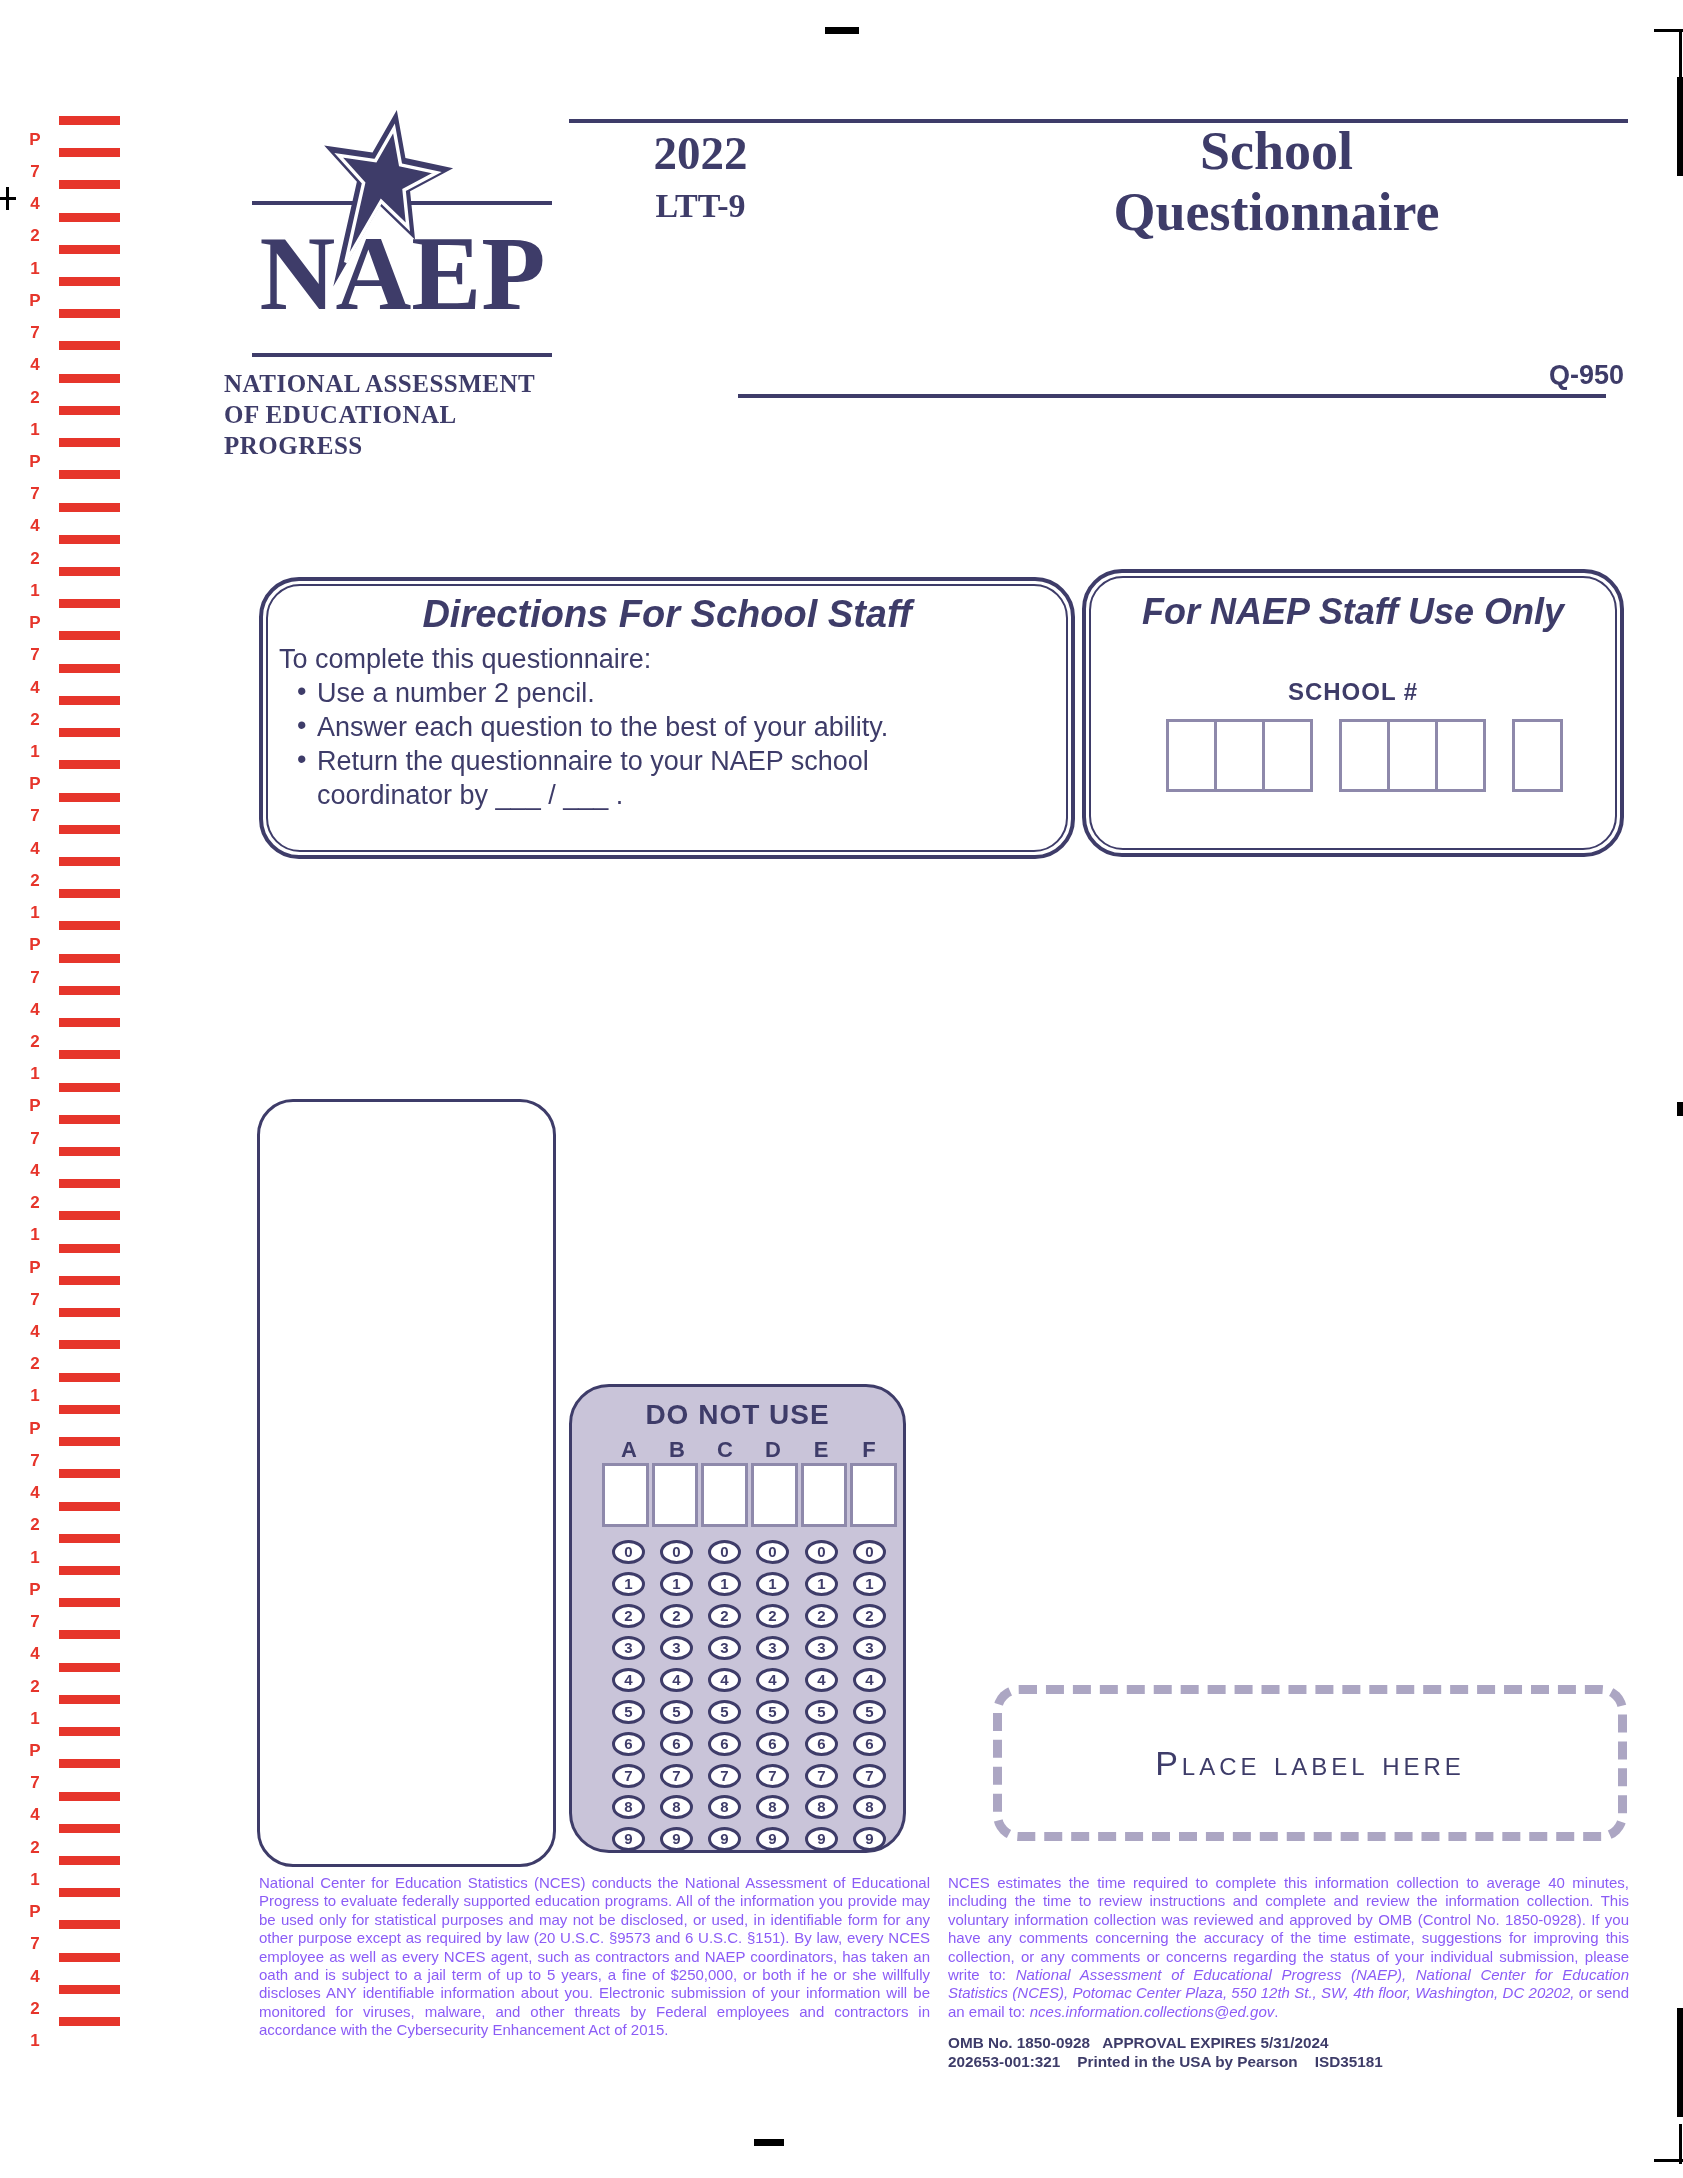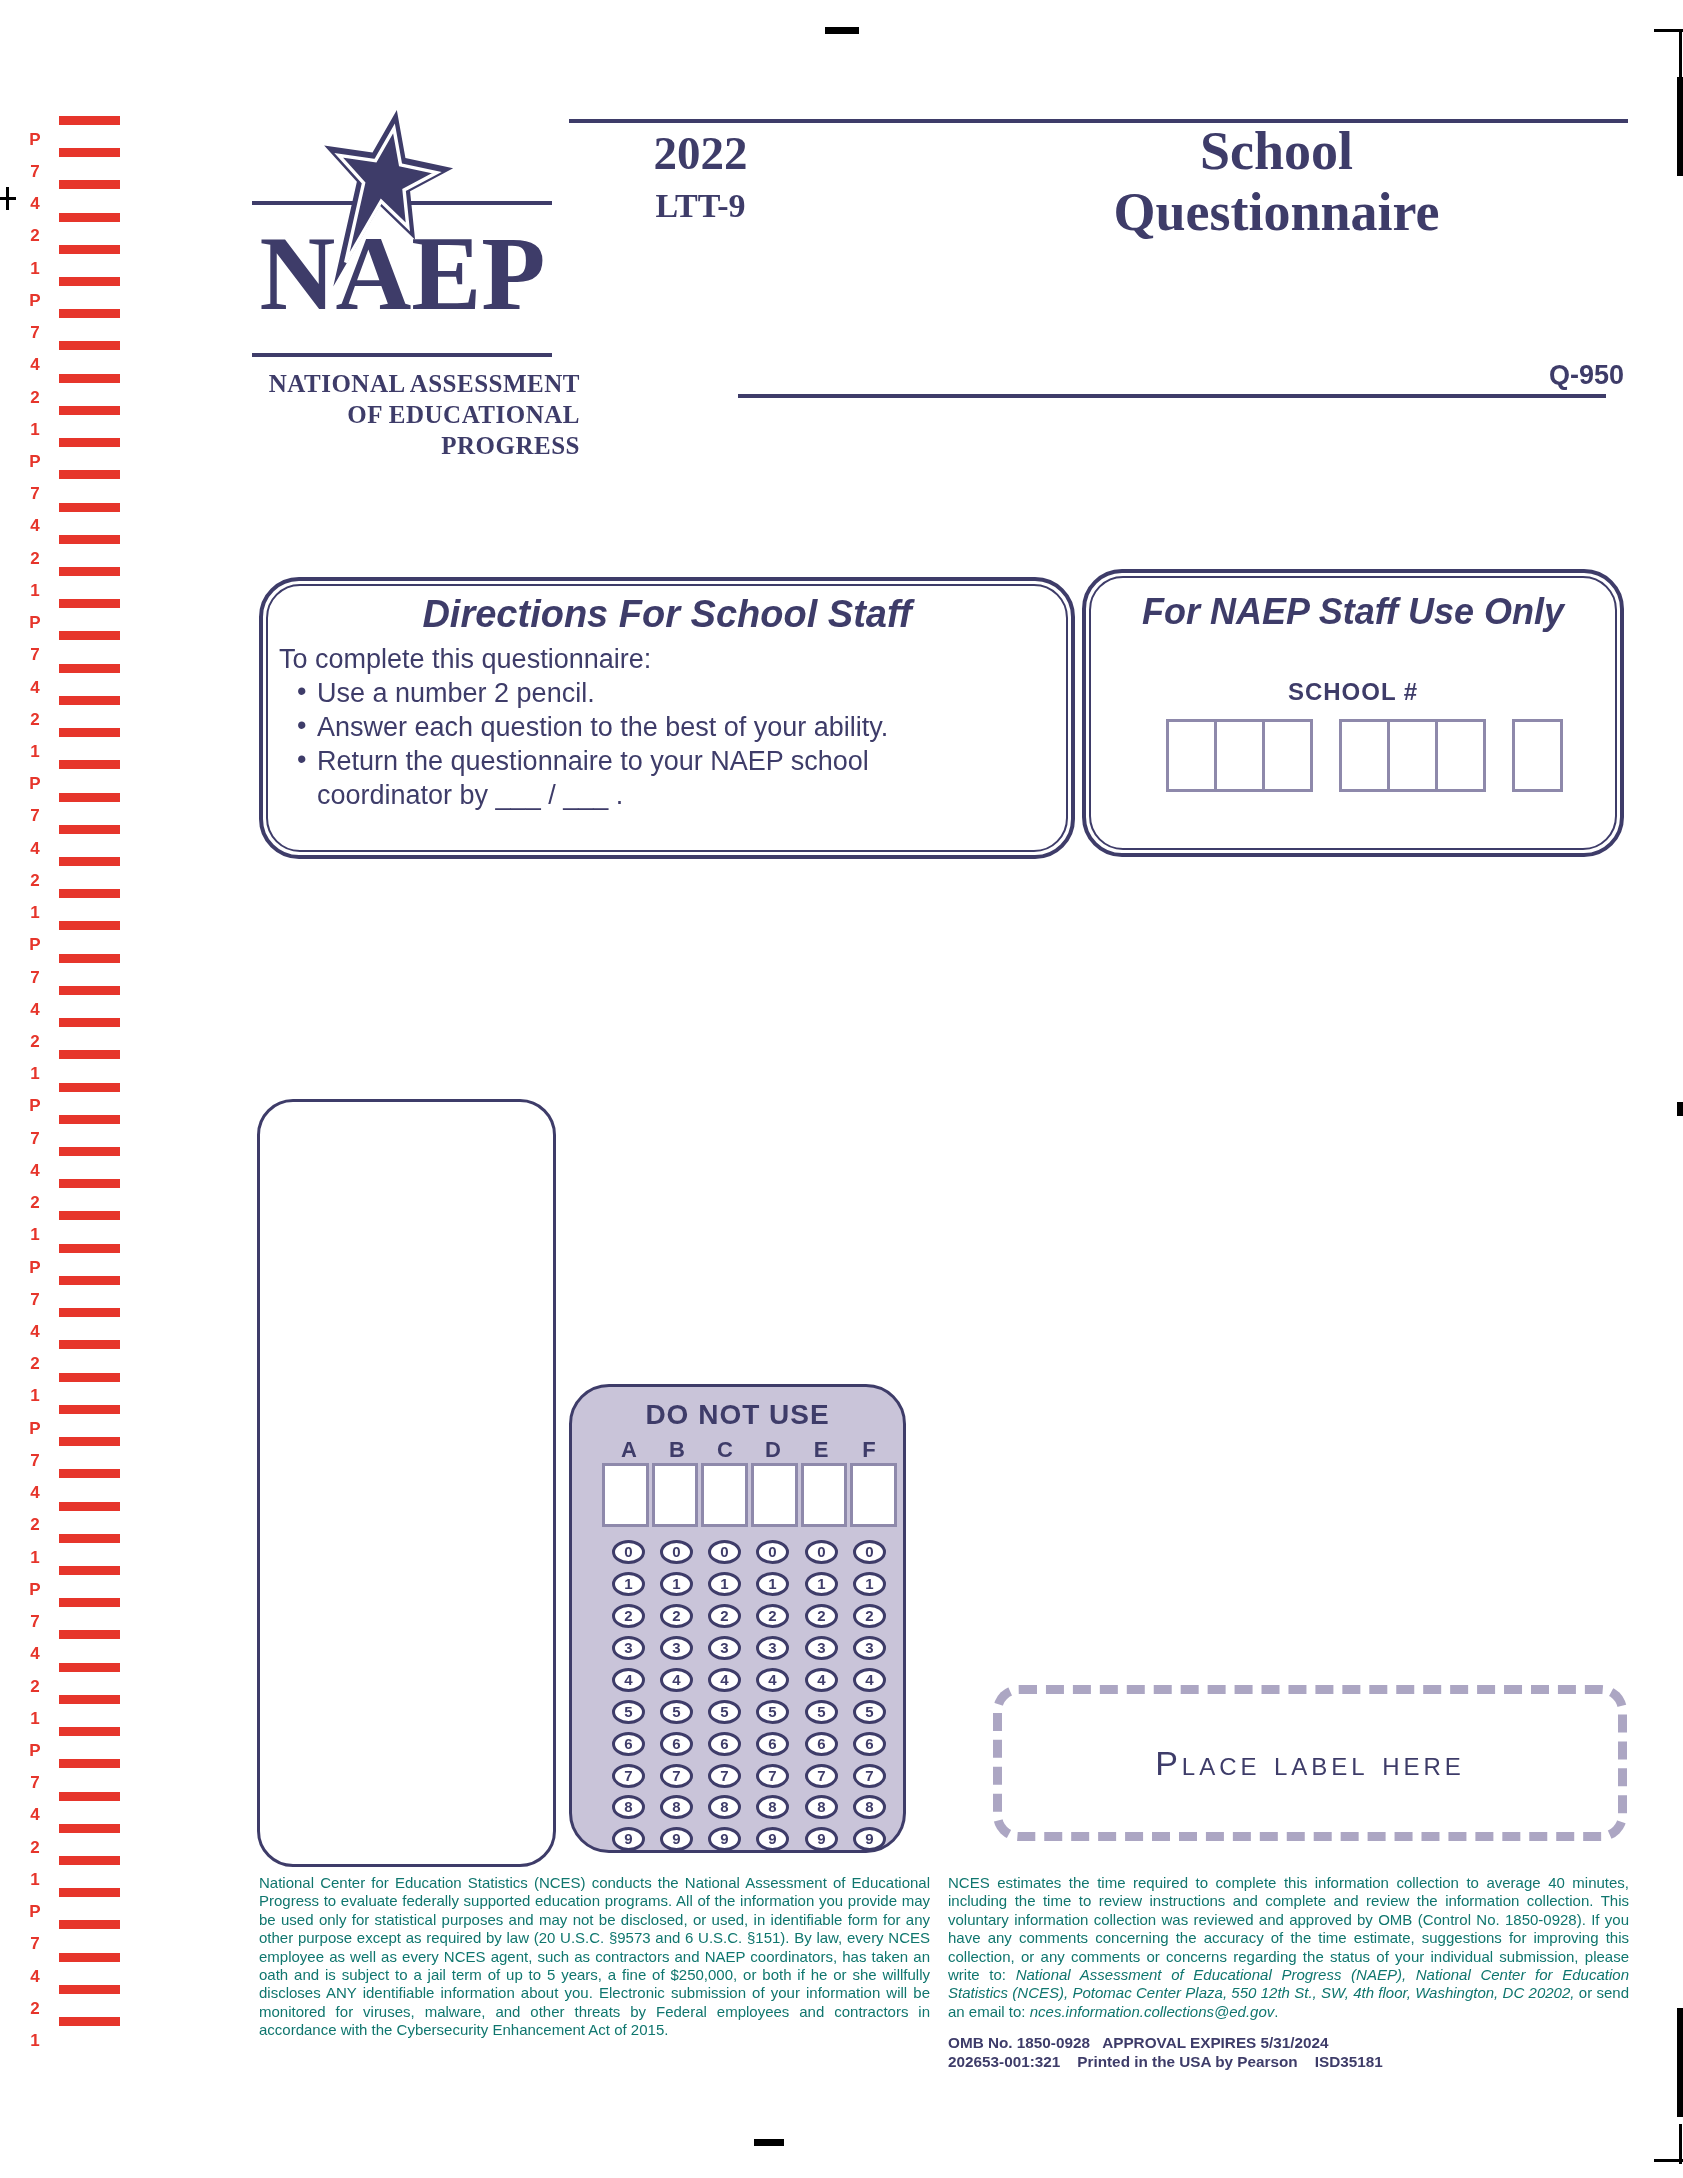--- a/index.html
+++ b/index.html
@@ -5,21 +5,21 @@
   html,body{margin:0;padding:0;background:#fff;}
   #page{position:relative;width:1683px;height:2178px;background:#ffffff;overflow:hidden;
         font-family:"Liberation Sans",sans-serif;color:#3e3c69;}
   .abs{position:absolute;}
   .hline{position:absolute;height:4px;background:#3e3c69;}
   .blackmark{position:absolute;background:#000;}
   
   #logo-name{position:absolute;left:242px;top:216px;width:321px;text-align:center;
              font-family:"Liberation Serif",serif;font-weight:bold;font-size:105px;line-height:1.1;
              color:#3e3c69;white-space:nowrap;}
-  #logo-sub{position:absolute;left:224px;top:368px;width:356px;text-align:right;
+  #logo-sub{position:absolute;left:224px;top:368px;width:356px;text-align:left;
             font-family:"Liberation Serif",serif;font-weight:bold;font-size:25px;line-height:31px;
             letter-spacing:0.5px;color:#3e3c69;}
   
   .hdr-serif{font-family:"Liberation Serif",serif;font-weight:bold;color:#3e3c69;text-align:center;}
   #hdr-left{position:absolute;left:589px;top:127px;width:223px;}
   #hdr-year{font-size:47px;line-height:53px;}
   #hdr-code{font-size:34px;line-height:51px;}
   #hdr-right{position:absolute;left:1044px;top:121px;width:465px;}
   #hdr-t1,#hdr-t2{font-size:54px;line-height:61px;}
   #form-code{position:absolute;left:1505px;top:360px;width:119px;text-align:right;
@@ -57,21 +57,21 @@
   .bubble{position:absolute;width:33px;height:24px;background:#fff;border:3px solid #3e3c69;
           border-radius:50%;box-sizing:border-box;text-align:center;
           font-size:15px;font-weight:bold;line-height:18px;color:#3e3c69;}
   
   #label-box{position:absolute;left:993px;top:1685px;width:634px;height:156px;
              border:9px dashed #aca6c3;border-radius:26px;box-sizing:border-box;
              display:flex;align-items:center;justify-content:center;}
   #label-text{font-family:Liberation Sans, sans-serif;font-variant:small-caps;font-size:34px;
               letter-spacing:4px;color:#3e3c69;}
   
-  .fine{position:absolute;font-size:15px;line-height:18.4px;text-align:justify;color:#0f766e;}
+  .fine{position:absolute;font-size:15px;line-height:18.4px;text-align:justify;color:#8b5cf6;}
   #fine-left{left:259px;top:1874px;width:671px;}
   #fine-right{left:948px;top:1874px;width:681px;}
   .it{font-style:italic;}
   .fbold{position:absolute;left:948px;font-size:15.3px;font-weight:bold;color:#3e3c69;
          white-space:pre-wrap;}
   
   .tdash{position:absolute;left:59px;width:61px;height:9px;background:#e6352b;}
   .tchar{position:absolute;left:22px;width:26px;text-align:center;font-size:17px;
          font-weight:bold;color:#e6352b;line-height:22px;}
 </style>

